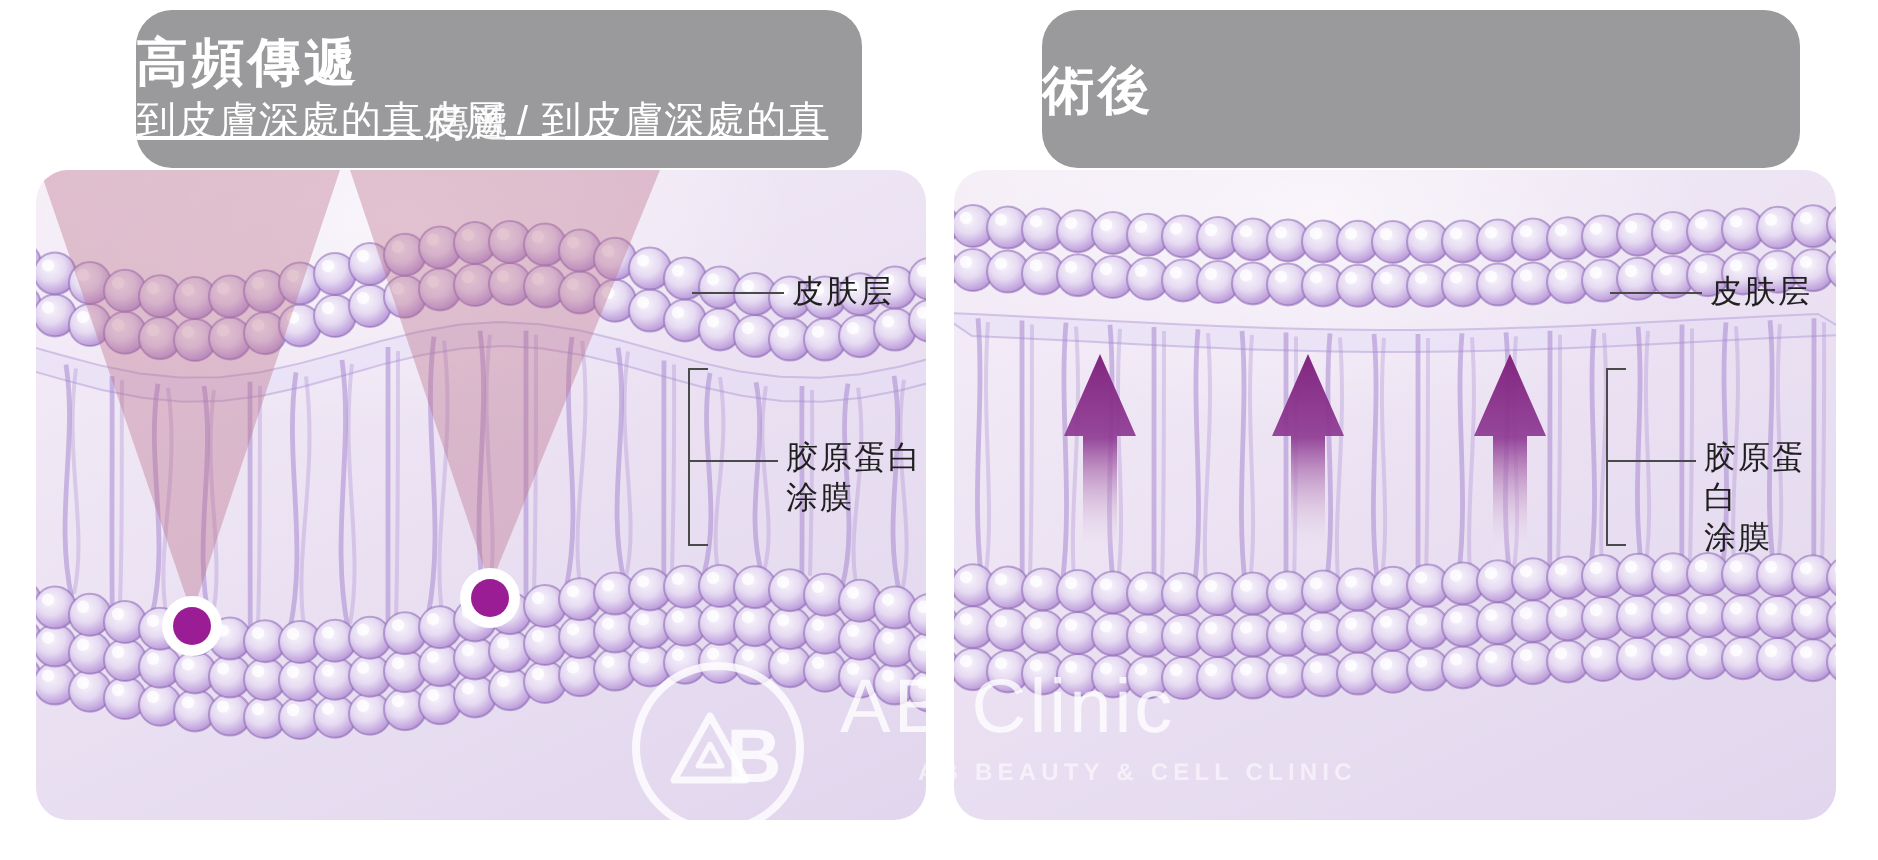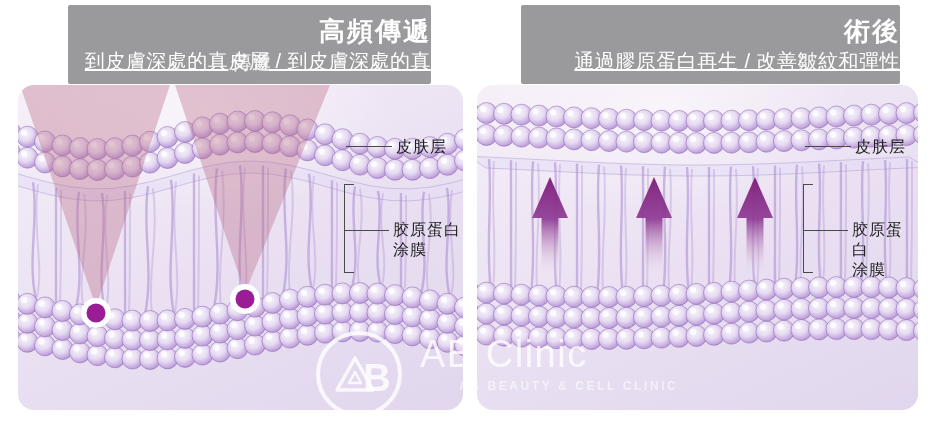--- a/index.html
+++ b/index.html
@@ -3,22 +3,22 @@
 <meta charset="utf-8">
 <style>
   html,body{margin:0;padding:0;}
   body{
     width:939px;height:430px;position:relative;overflow:hidden;
     background:#ffffff;
     font-family:"Liberation Sans","DejaVu Sans",sans-serif;
   }
   
   .pill{
-    position:absolute;top:5px;height:79px;background:#9a999b;border-radius:2px;
-    color:#fff;display:flex;flex-direction:column;align-items:flex-end;justify-content:center;
+    position:absolute;top:5px;height:79px;background:#9a999b;border-radius:18px;
+    color:#fff;display:flex;flex-direction:column;align-items:flex-start;justify-content:center;
     gap:4px;z-index:3;
   }
   #pill-left{left:68px;width:363px;}
   #pill-right{left:521px;width:379px;}
   .pill-title{font-size:26px;font-weight:bold;letter-spacing:2px;line-height:28px;}
   .pill-sub{font-size:20px;letter-spacing:.5px;line-height:24px;white-space:pre;text-decoration:underline;}
   .glitch{position:relative;display:inline-block;}
   .g-over{position:absolute;left:3px;top:1px;opacity:.9;}
   
   .panel{
@@ -53,21 +53,20 @@
 </head>
 <body>
 
 <div class="pill" id="pill-left">
   <div class="pill-title">高頻傳遞</div>
   <div class="pill-sub"><span>到皮膚深處的真</span><span class="glitch"><span>皮層</span><span class="g-over">傳遞</span></span><span> / 到皮膚深處的真</span></div>
 </div>
 
 <div class="pill" id="pill-right">
   <div class="pill-title">術後</div>
-  <div class="pill-sub">通過膠原蛋白再生 / 改善皺紋和彈性</div>
 </div>
 
 <div class="panel" id="panel-left">
   <svg class="art" width="445" height="325" viewBox="0 0 445 325">
     <defs>
       <radialGradient id="cellGradL" cx="0.4" cy="0.35" r="0.75">
         <stop offset="0" stop-color="#f8f4fb"></stop>
           <stop offset="0.45" stop-color="#e6dbf2"></stop>
         <stop offset="0.8" stop-color="#c3a6de"></stop>
           <stop offset="1" stop-color="#a384c8"></stop>

